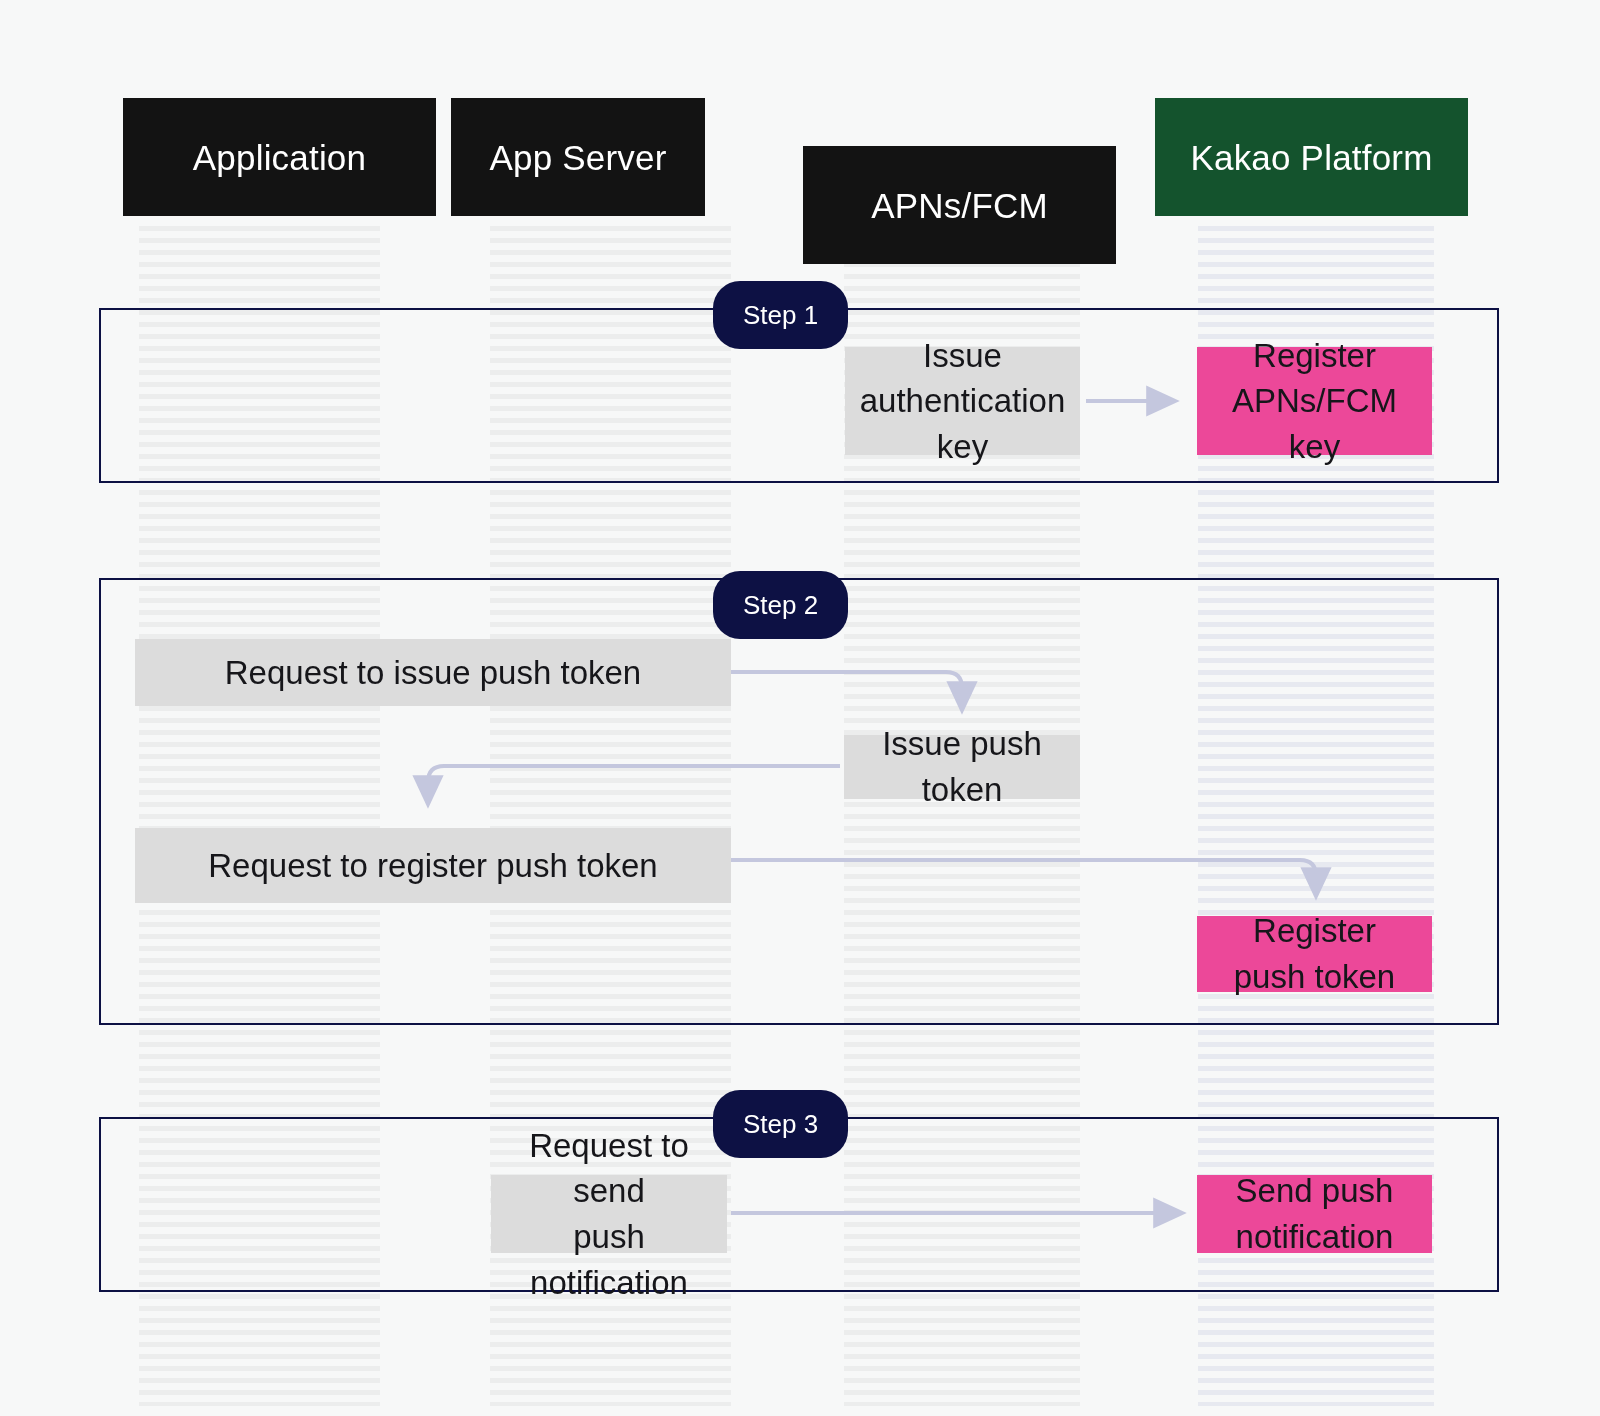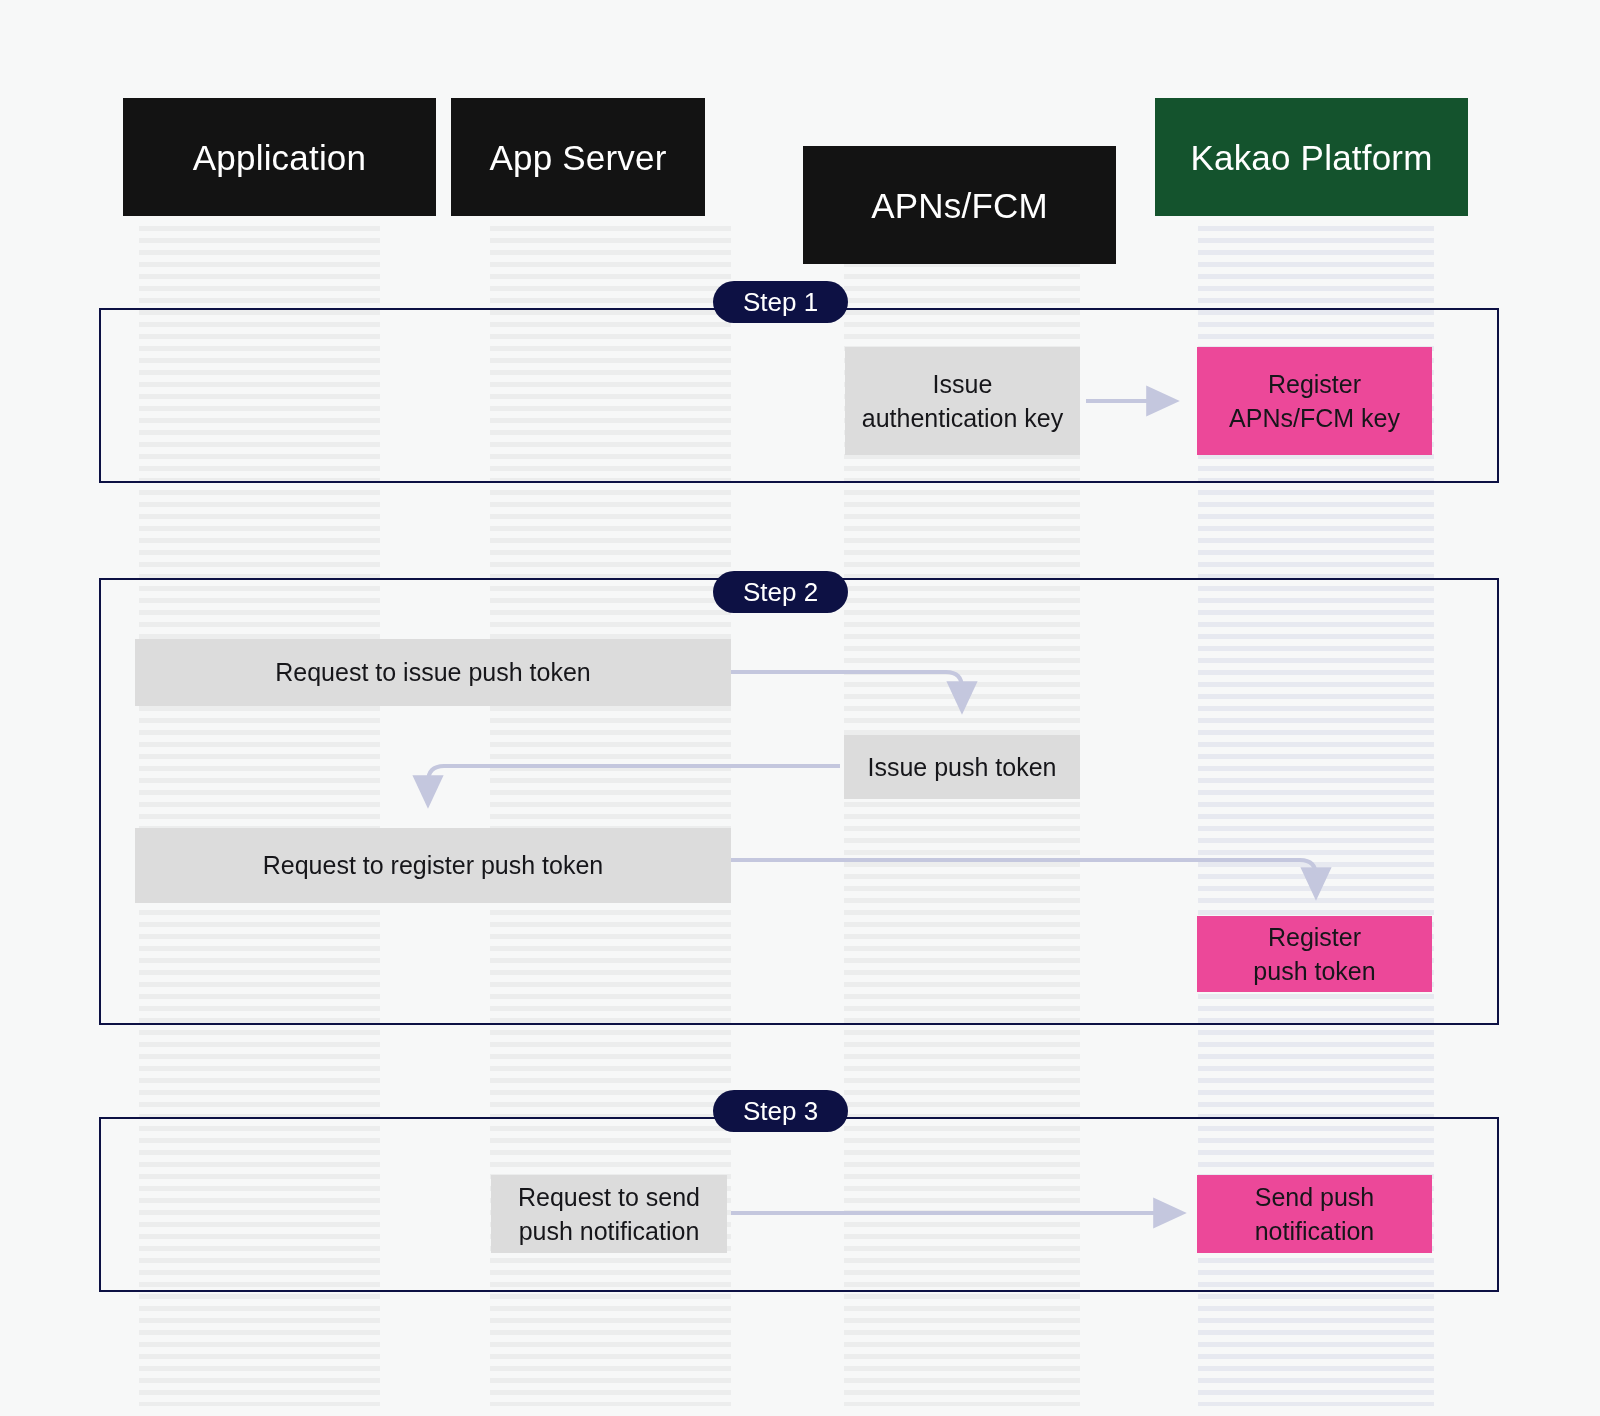--- a/index.html
+++ b/index.html
@@ -65,21 +65,21 @@
     width: 1400px;
     border: 2px solid #0d1144;
     box-sizing: border-box;
     background: transparent;
     z-index: 2;
   }
 
   
   .step-pill {
     position: absolute;
-    height: 42px;
+    height: 68px;
     background: #0d1144;
     border-radius: 27px;
     display: flex;
     align-items: center;
     justify-content: center;
     padding: 0 30px;
     z-index: 6;
   }
   .step-pill span {
     color: #ffffff;
@@ -96,21 +96,21 @@
     align-items: center;
     justify-content: center;
     text-align: center;
     z-index: 4;
     box-sizing: border-box;
     padding: 4px 10px;
   }
   .msg.violet { background: #ec4899; }
   .msg span {
     color: #16161a;
-    font-size: 25px;
+    font-size: 33px;
     line-height: 1.38;
     white-space: pre-line;
   }
 
   
   #connectors {
     position: absolute;
     left: 0;
     top: 0;
     width: 1600px;

